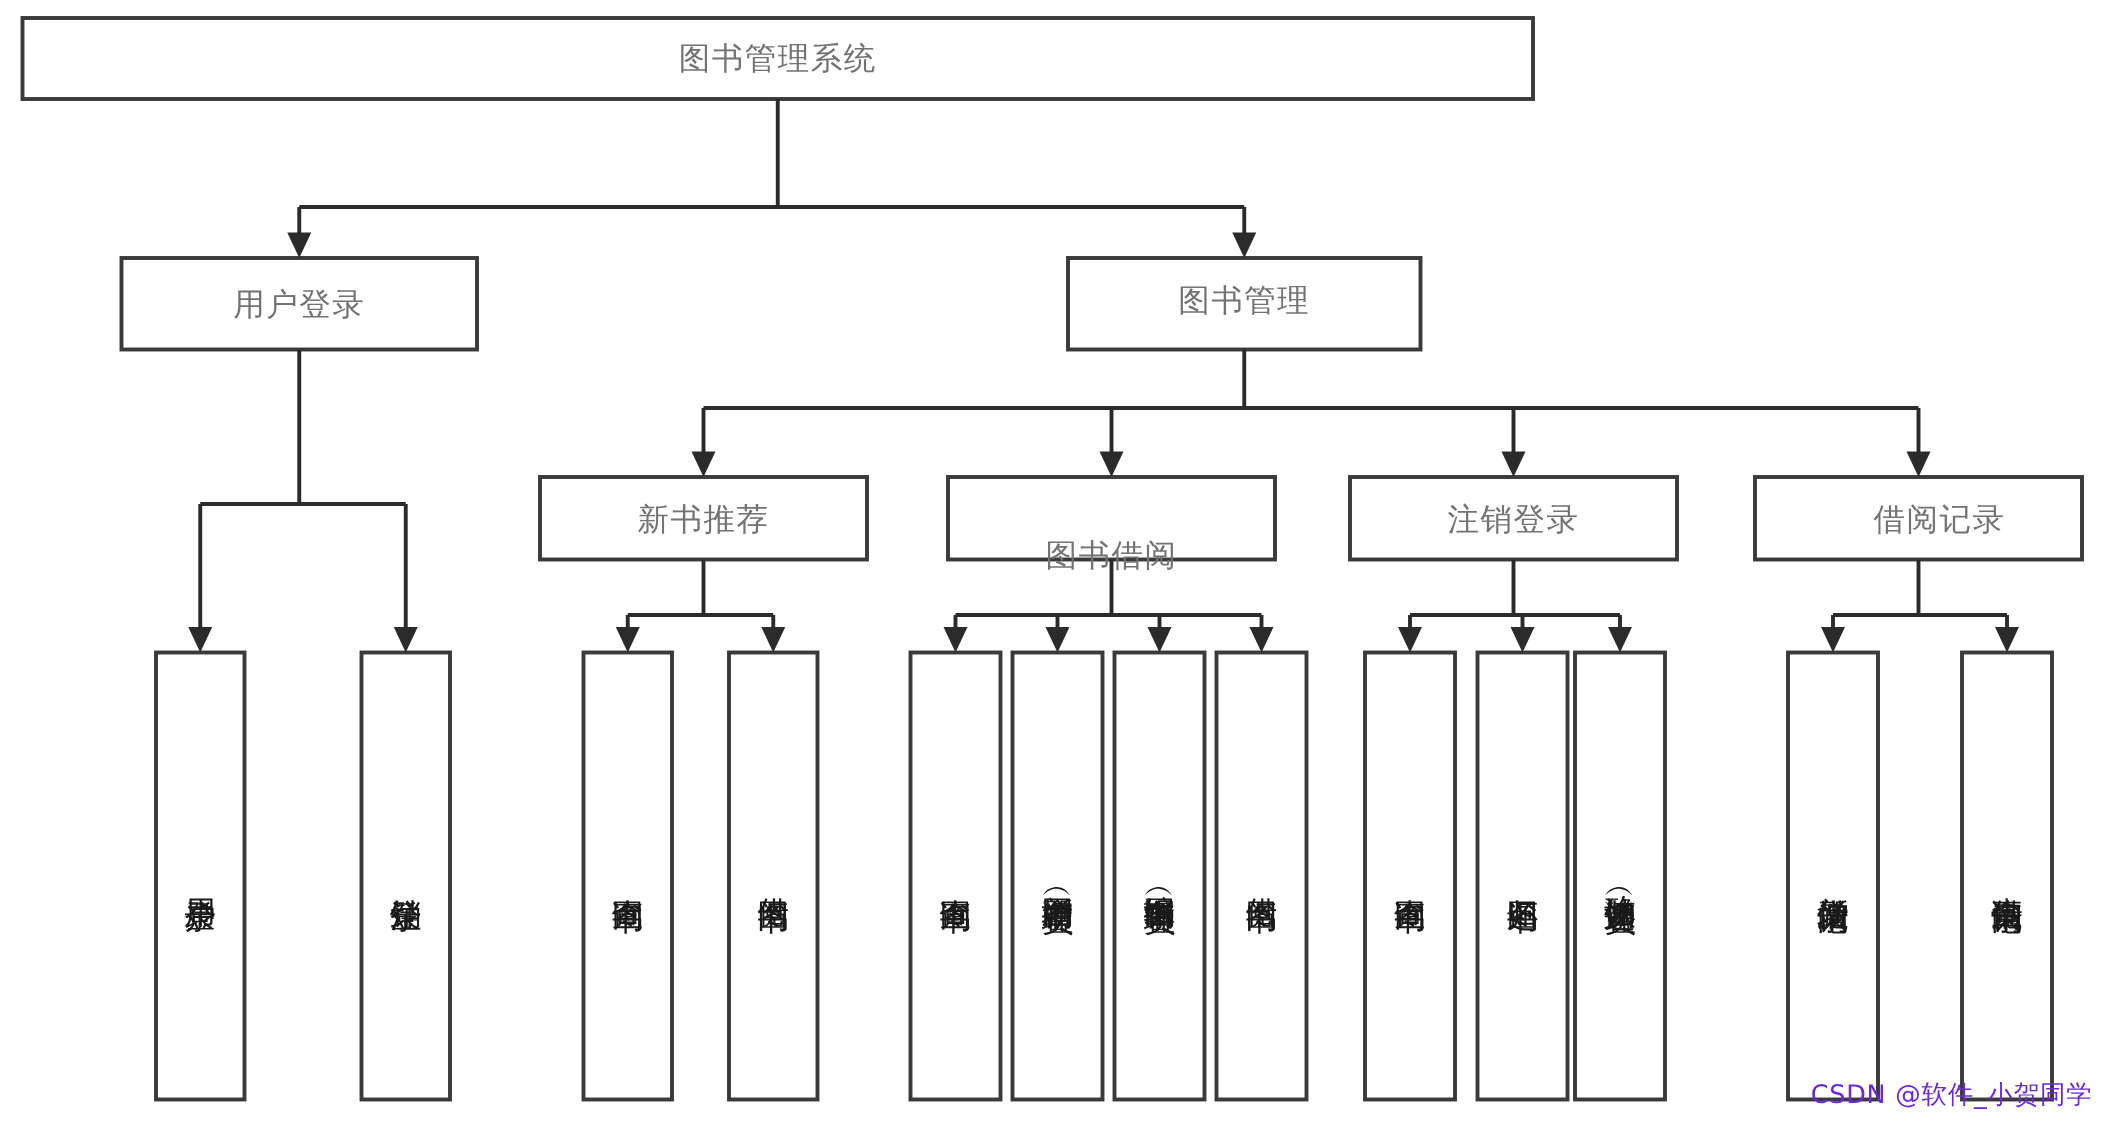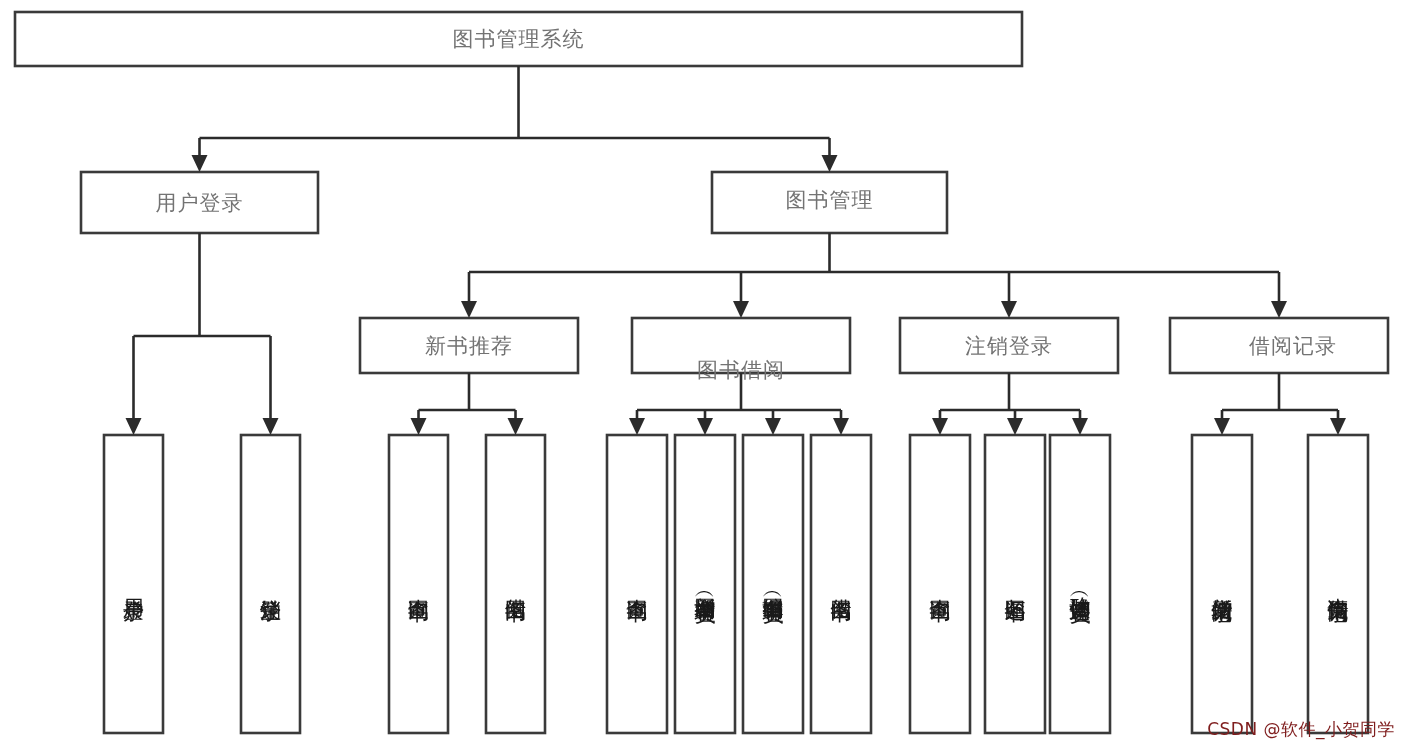--- a/index.html
+++ b/index.html
@@ -63,21 +63,21 @@
   }
   .arrow-head {
     fill: #2b2b2b;
     stroke: none;
   }
   .watermark {
     position: absolute;
     right: 10px;
     bottom: 6px;
     font-size: 17px;
-    color: #7f1d1d;
+    color: #6d28d9;
     letter-spacing: 0.5px;
     white-space: nowrap;
     font-family: "DejaVu Sans", "Liberation Sans", sans-serif;
   }
 </style>
 </head>
 <body>
 
 <div id="diagram-root">
 

